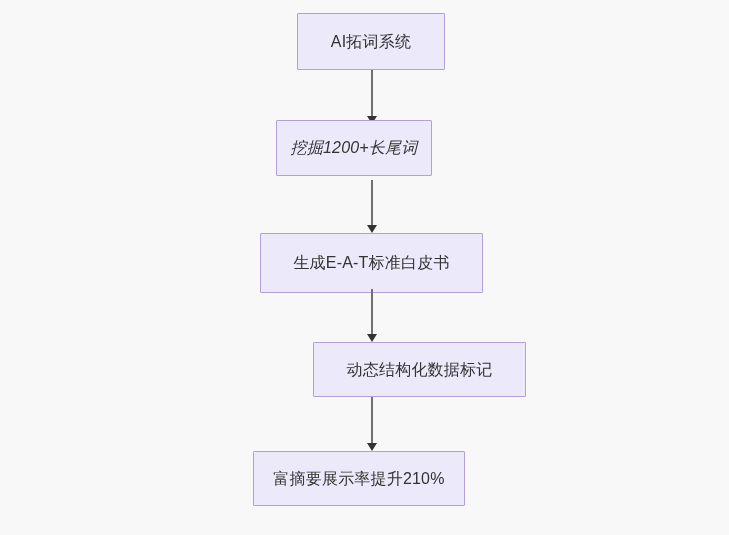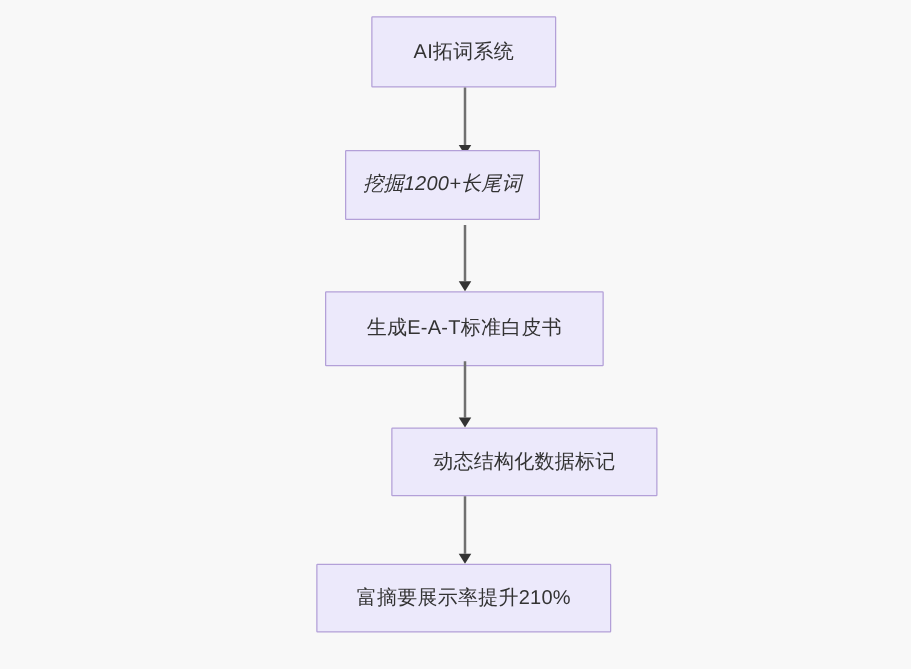--- a/index.html
+++ b/index.html
@@ -94,17 +94,17 @@
 
   <div class="node" style="left:265px; top:342px; width:213px; height:55px;margin-left:48px;">
     <span class="node-label">动态结构化数据标记</span>
   </div>
 
   <div class="edge" style="left:371px; top:397px;">
     <div class="edge-line" style="height:46px;"></div>
     <div class="edge-head" style="top:46px;"></div>
   </div>
 
-  <div class="node" style="left:253px; top:451px; width:236px; height:55px;">
+  <div class="node" style="left:253px; top:451px; width:212px; height:55px;">
     <span class="node-label">富摘要展示率提升210%</span>
   </div>
 
 </div>
 
 </body></html>

